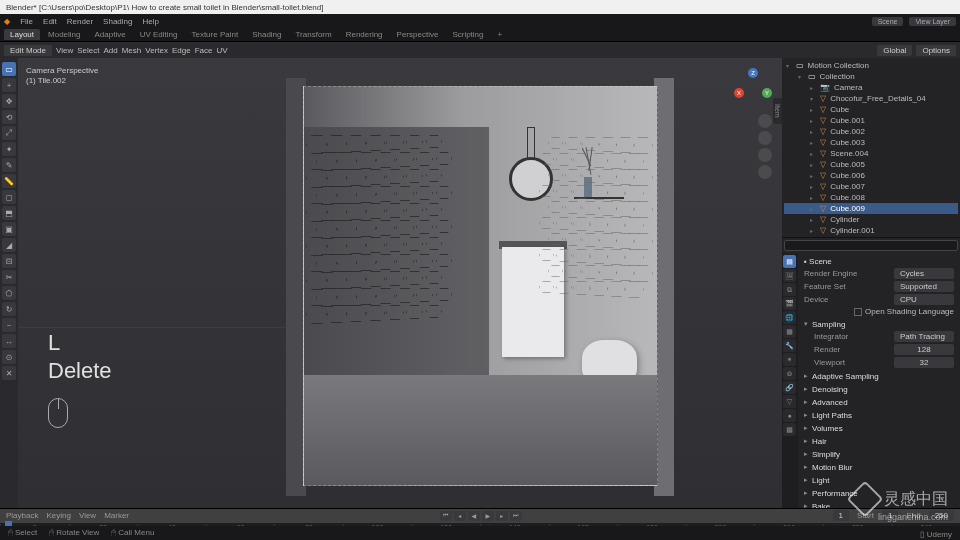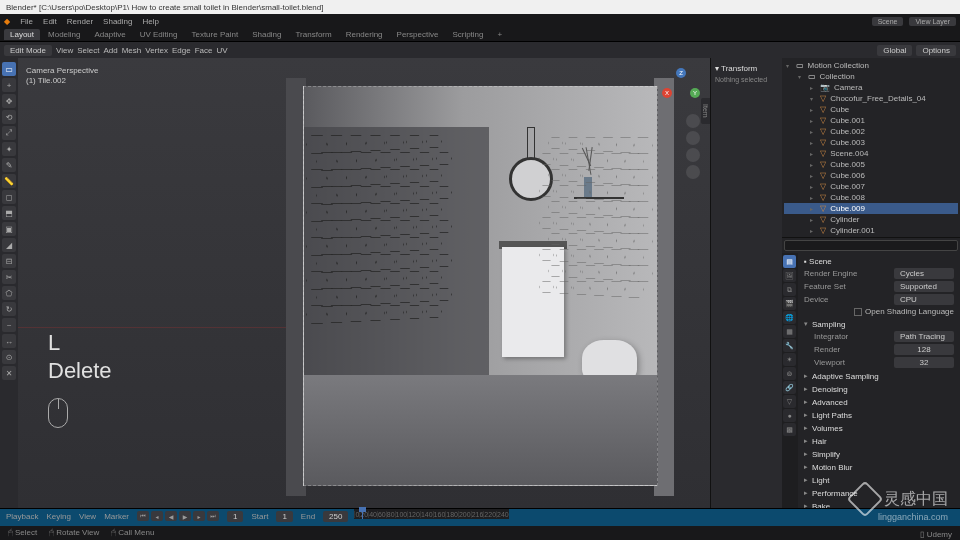--- a/index.html
+++ b/index.html
@@ -63,21 +63,21 @@
 .props-body { flex: 1; padding: 4px 6px; font-size: 8px; }
 .prop-row { display: flex; justify-content: space-between; margin: 2px 0; align-items: center; }
 .prop-row .lbl { color: #999; }
 .prop-row .val { background: #39393d; padding: 1px 6px; border-radius: 2px; min-width: 60px; text-align: left; color: #ccc; }
 .prop-section { color: #ddd; margin: 4px 0 2px; padding-left: 8px; position: relative; }
 .prop-section::before { content: "▸"; position: absolute; left: 0; font-size: 7px; color: #888; }
 .prop-section.open::before { content: "▾"; }
 .props-wrap { flex: 1; display: flex; overflow: hidden; }
 .search-outliner { padding: 2px; }
 .search-outliner input { width: 100%; background: #1a1a1c; border: 1px solid #444; color: #aaa; font-size: 7px; padding: 1px 3px; border-radius: 2px; }
-.timeline { height: 32px; background: #0c4a6e; border-top: 1px solid #000; display: flex; }
+.timeline { height: 32px; background: #404040; border-top: 1px solid #000; display: flex; flex-direction: column; }
 .tl-head { height: 14px; display: flex; align-items: center; padding: 0 6px; gap: 8px; font-size: 8px; color: #999; }
 .tl-controls { display: flex; gap: 2px; margin: 0 auto; }
 .tl-btn { width: 12px; height: 10px; background: #39393d; border-radius: 2px; font-size: 6px; display: flex; align-items: center; justify-content: center; cursor: pointer; }
 .tl-ruler { height: 10px; background: #1e1e20; position: relative; display: flex; align-items: center; font-size: 7px; color: #666; }
 .tl-tick { flex: 1; text-align: center; border-left: 1px solid #333; }
 .tl-cursor { position: absolute; left: 8px; top: 0; bottom: 0; width: 1px; background: #4772b3; }
 .tl-cursor::before { content: ""; position: absolute; top: -2px; left: -3px; width: 7px; height: 5px; background: #4772b3; }
 .tl-scroll { height: 8px; background: #18181a; }
 .statusbar { position: absolute; bottom: 0; left: 0; right: 0; height: 14px; background: #18181a; display: flex; align-items: center; padding: 0 8px; gap: 12px; font-size: 8px; color: #888; }
 .watermark { position: absolute; right: 12px; bottom: 28px; color: rgba(255,255,255,.6); font-size: 16px; font-weight: 500; display: flex; align-items: center; gap: 6px; }
@@ -337,24 +337,20 @@
       <div class="view-btn"></div>
     </div>
     <div class="vtab">Item</div>
     <div class="key-overlay">
       <div class="key-line1">L</div>
       <div class="key-line2">Delete</div>
       <div class="mouse-icon"></div>
     </div>
   </div>
 
-  <div class="n-panel">
-    <div class="n-title">▾ <span>Transform</span></div>
-    <div class="n-sub">Nothing selected</div>
-  </div>
 
   <div class="right-panel">
     <div class="outliner">
       <div class="out-item">
           <span class="tri">▾</span>
           <span style="color:#ddd">▭</span>
           <span>Motion Collection</span>
         </div>
       <div class="out-item out-indent">
           <span class="tri">▾</span>

